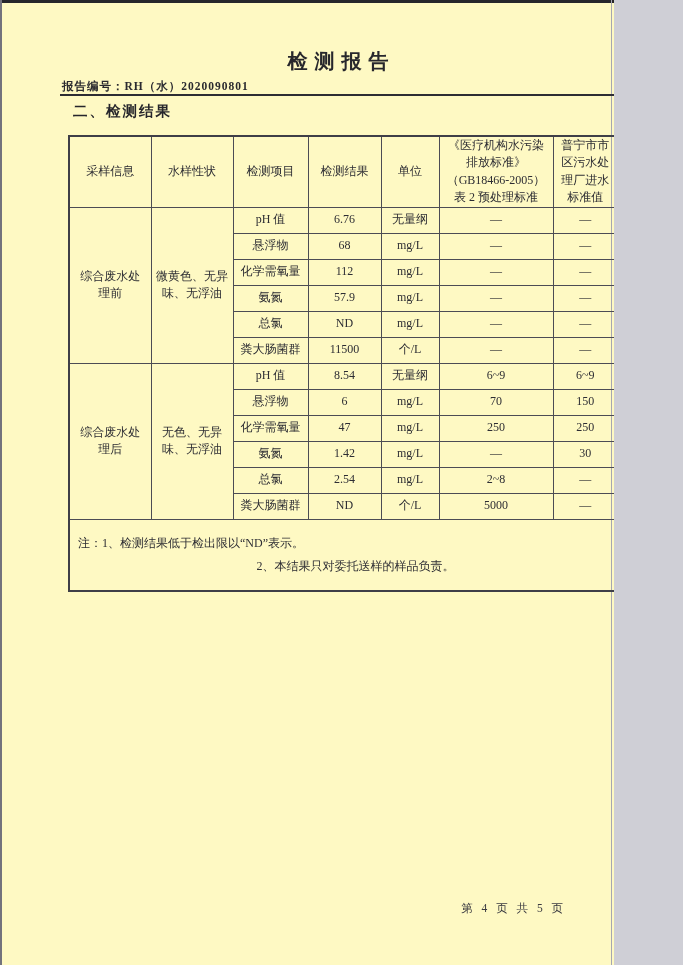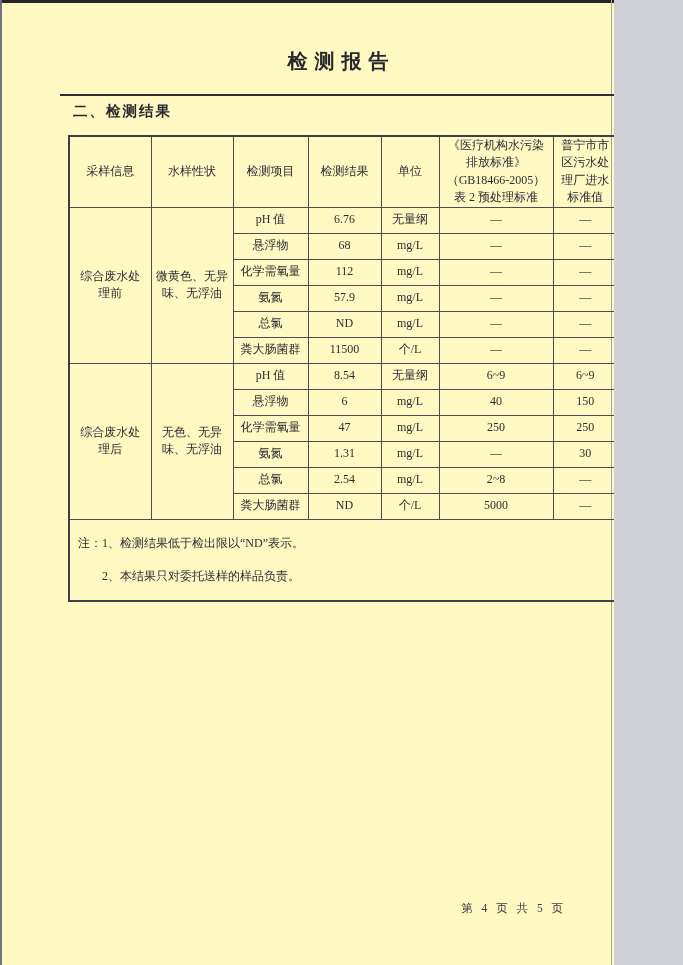--- a/index.html
+++ b/index.html
@@ -41,21 +41,21 @@
     text-align:center; vertical-align:middle;
     font-size:12px; font-weight:400; color:#2d2d33;
     padding:0 2px; line-height:1.45;
   }
   tr.hdr { height:70px; }
   tr.datarow { height:26px; }
   tr.notesrow { height:54px; }
   .pre { white-space:pre-line; }
   .std-hdr { font-size:11.5px; padding:0 1px; }
   .notes-cell { text-align:left !important; padding:15px 8px !important; }
-  .note2 { margin-left:2em; margin-top:16px; }
+  .note2 { margin-left:2em; margin-top:6px;text-align:center; }
 
   .page-footer {
     position:absolute; top:901px; right:48px;
     font-size:11.5px; letter-spacing:3px; color:#3a3a40;margin-left:40px;
   }
 
   
   .stamp-circle {
     position:absolute; left:628px; top:452px; width:150px; height:150px;
     border:6px solid rgba(216,90,106,0.6); border-radius:50%;
@@ -70,20 +70,21 @@
 </head>
 <body>
 
 <div class="sheet">
   <div class="edge-top"></div>
   <div class="edge-left"></div>
   <div class="edge-right"></div>
 
   <div class="doc-title">检测报告</div>
 
+  <div class="report-line"><span>报告编号：</span><span>RH（水）2020090801</span></div>
   <div class="report-underline"></div>
 
   <div class="section-heading">二、检测结果</div>
 
   <table class="results">
     <colgroup>
       <col style="width:82px">
         <col style="width:82px">
         <col style="width:75px">
       <col style="width:73px">
@@ -160,33 +161,33 @@
         <td>pH 值</td>
         <td>8.54</td>
         <td>无量纲</td>
         <td>6~9</td>
         <td>6~9</td>
       </tr>
       <tr class="datarow">
         <td>悬浮物</td>
         <td>6</td>
         <td>mg/L</td>
-        <td>40</td>
+        <td>70</td>
         <td>150</td>
       </tr>
       <tr class="datarow">
         <td>化学需氧量</td>
         <td>47</td>
         <td>mg/L</td>
         <td>250</td>
         <td>250</td>
       </tr>
       <tr class="datarow">
         <td>氨氮</td>
-        <td>1.31</td>
+        <td>1.42</td>
         <td>mg/L</td>
         <td>—</td>
         <td>30</td>
       </tr>
       <tr class="datarow">
         <td>总氯</td>
         <td>2.54</td>
         <td>mg/L</td>
         <td>2~8</td>
         <td>—</td>

